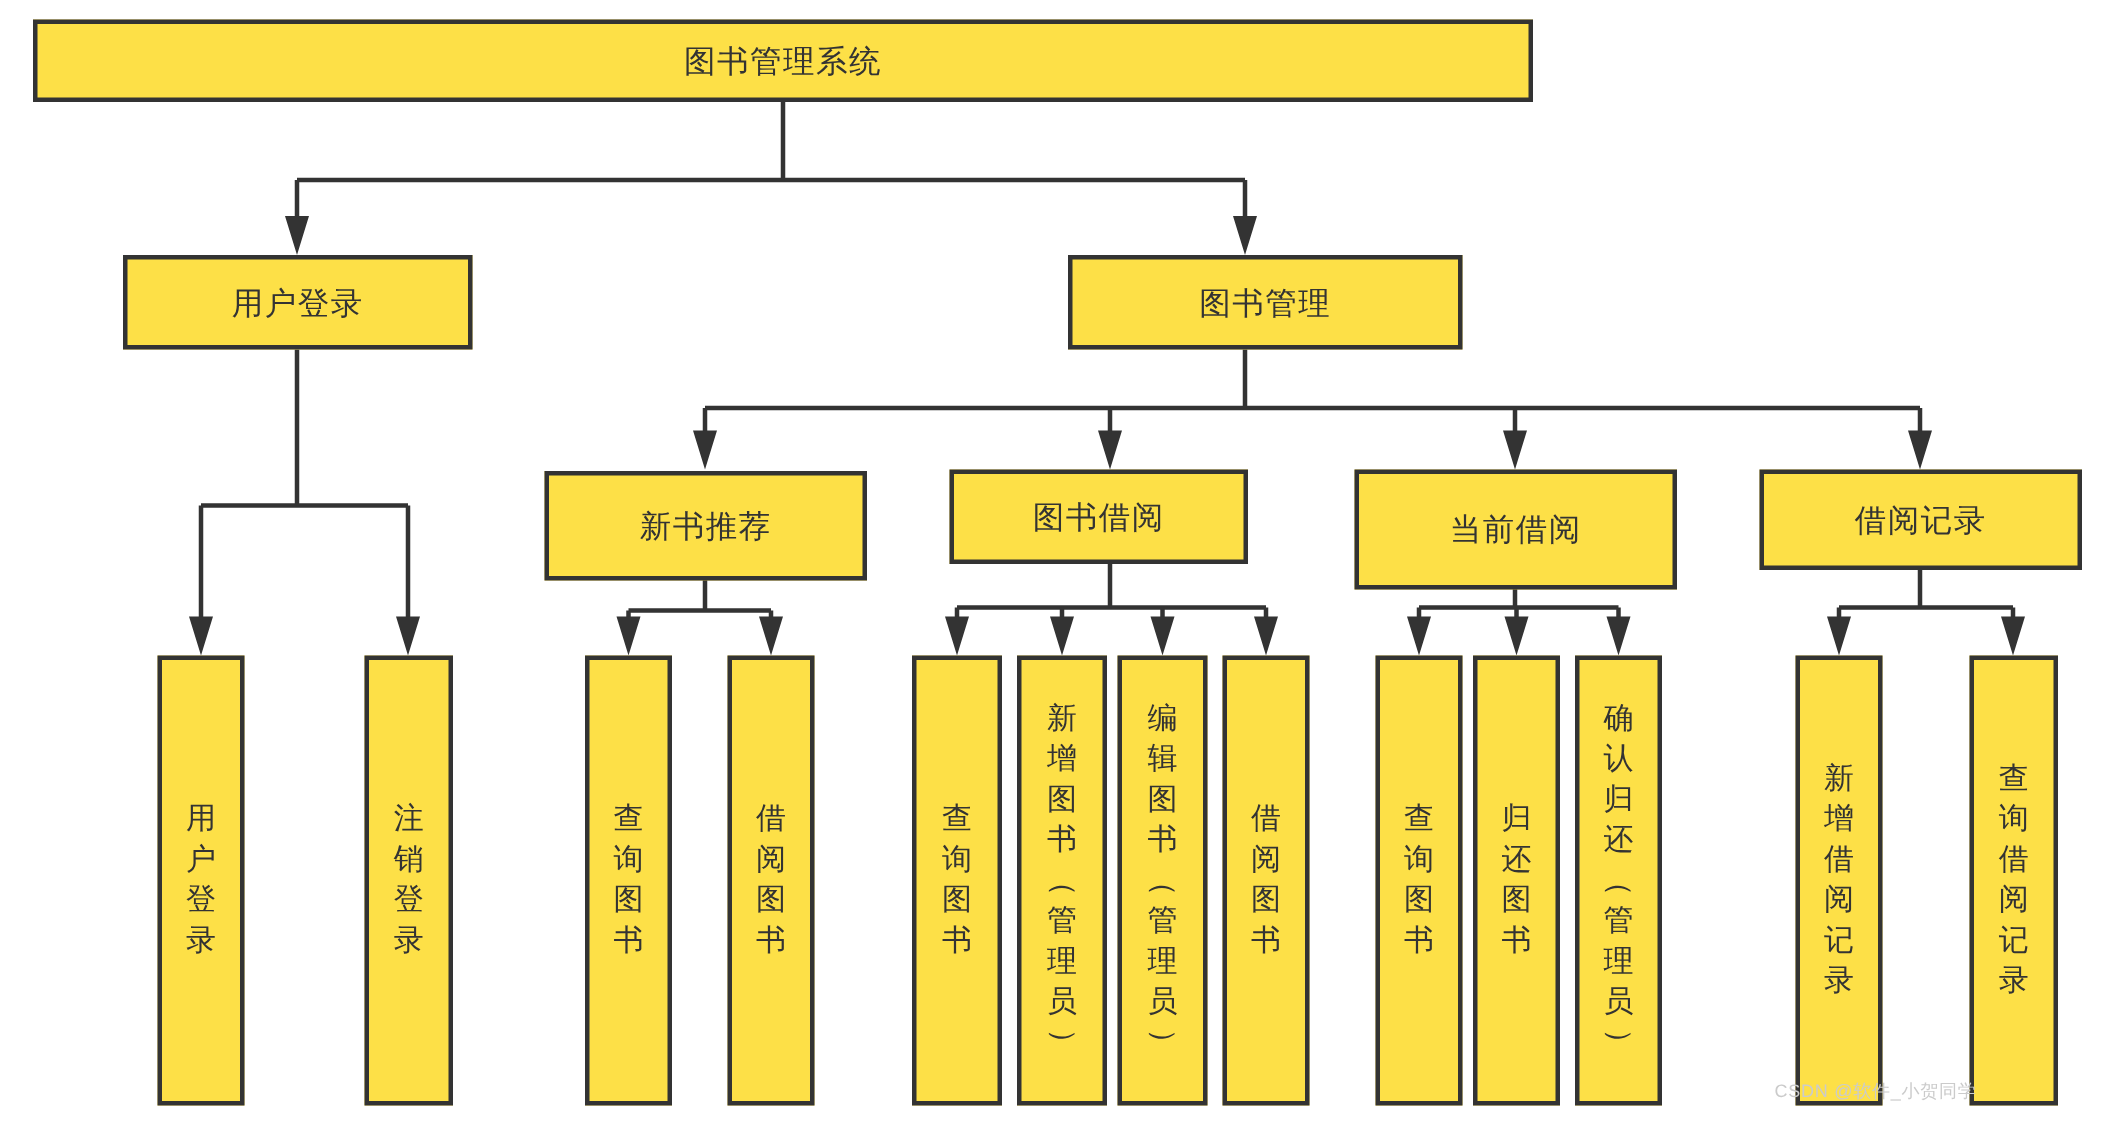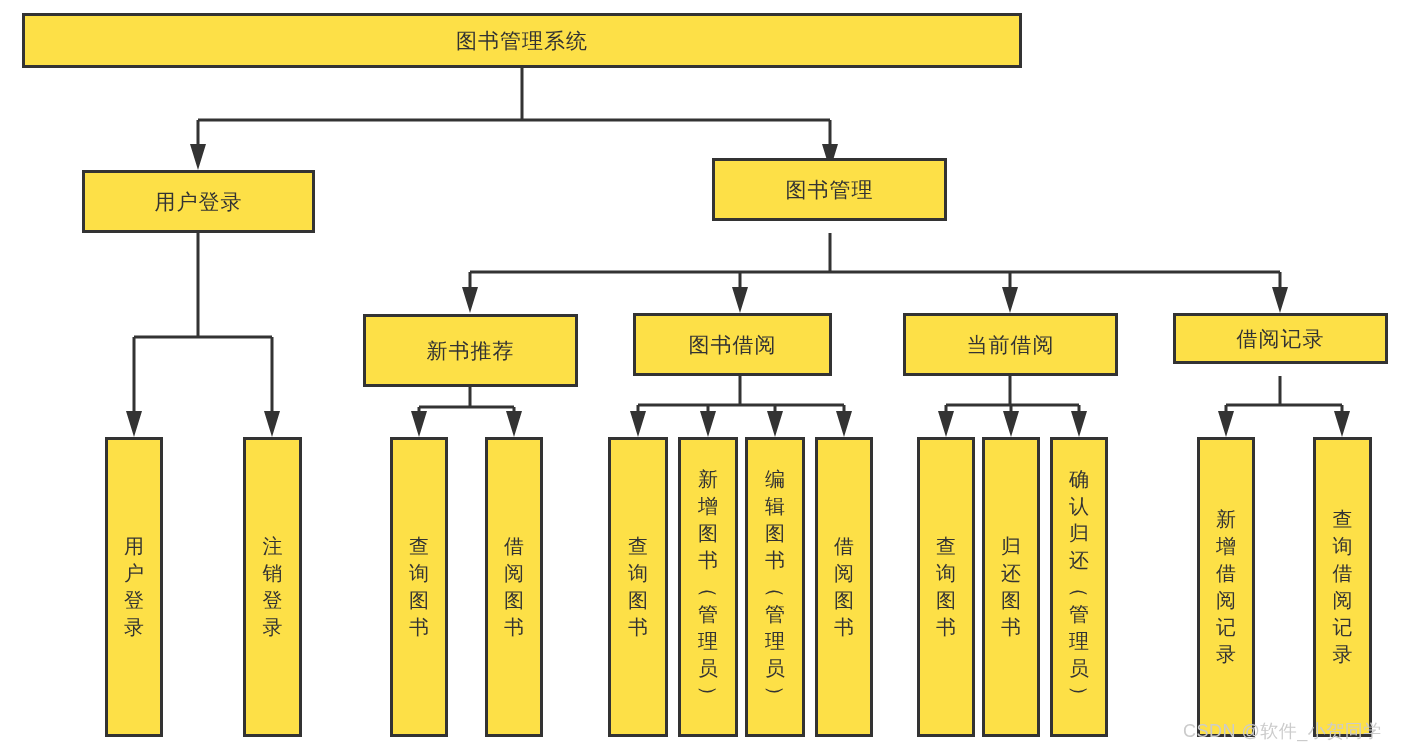--- a/index.html
+++ b/index.html
@@ -48,21 +48,21 @@
     line-height: 27px;
     font-size: 20px;
     text-align: center;
     color: #333333;
   }
   .vchar.rot { transform: rotate(90deg); }
   .watermark {
     position: absolute;
     left: 1183px;
     top: 719px;
-    font-size: 18px;
+    font-size: 12px;
     color: #cbcbcb;
     white-space: nowrap;
     z-index: 3;
     letter-spacing: 0.5px;
   }
 </style>
 </head>
 <body>
 
 <div class="canvas">
@@ -89,34 +89,34 @@
       M1218 411 L1234 411 L1226 437 Z  M1334 411 L1350 411 L1342 437 Z"></path>
   </svg>
 
   <div class="box" style="left:22px; top:13px; width:1000px; height:55px;">
     <span class="hlabel">图书管理系统</span>
   </div>
 
   <div class="box" style="left:82px; top:170px; width:233px; height:63px;">
     <span class="hlabel">用户登录</span>
   </div>
-  <div class="box" style="left:712px; top:158px; width:235px; height:63px;">
+  <div class="box" style="left:712px; top:170px; width:263px; height:63px;">
     <span class="hlabel">图书管理</span>
   </div>
 
   <div class="box" style="left:363px; top:314px; width:215px; height:73px;justify-content:center;">
     <span class="hlabel">新书推荐</span>
   </div>
   <div class="box" style="left:633px; top:313px; width:199px; height:63px;">
     <span class="hlabel">图书借阅</span>
   </div>
-  <div class="box" style="left:903px; top:313px; width:215px; height:63px;">
+  <div class="box" style="left:903px; top:313px; width:215px; height:80px;">
     <span class="hlabel">当前借阅</span>
   </div>
-  <div class="box" style="left:1173px; top:313px; width:215px; height:51px;">
+  <div class="box" style="left:1173px; top:313px; width:215px; height:67px;">
     <span class="hlabel">借阅记录</span>
   </div>
 
   <div class="box" style="left:105px; top:437px; width:58px; height:300px;">
     <span class="vtext">
         <span class="vchar">用</span>
         <span class="vchar">户</span>
         <span class="vchar">登</span>
         <span class="vchar">录</span>
       </span>

